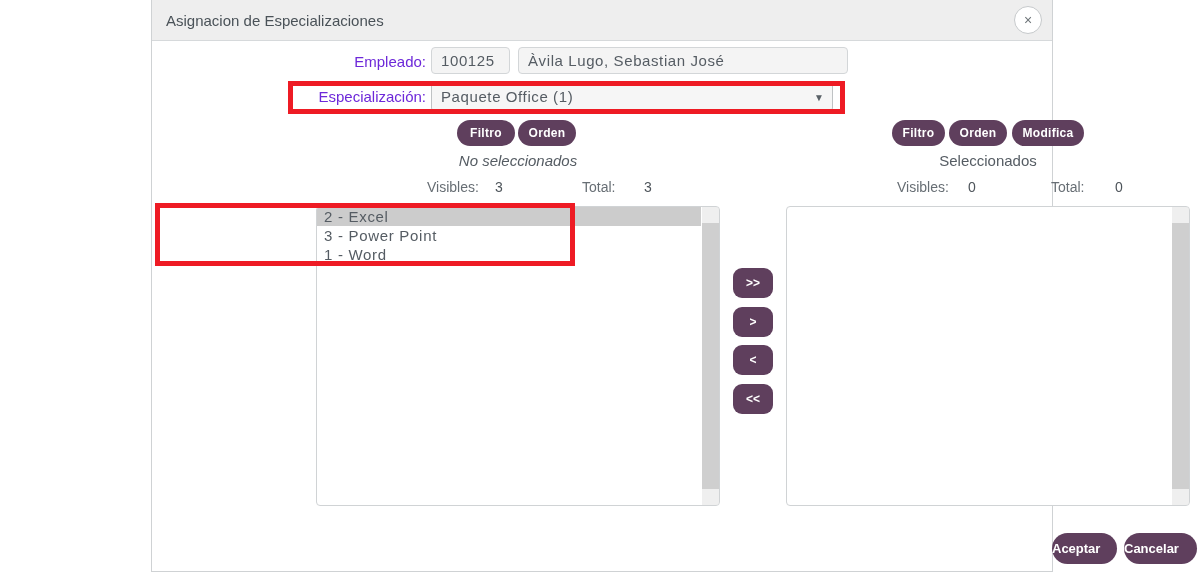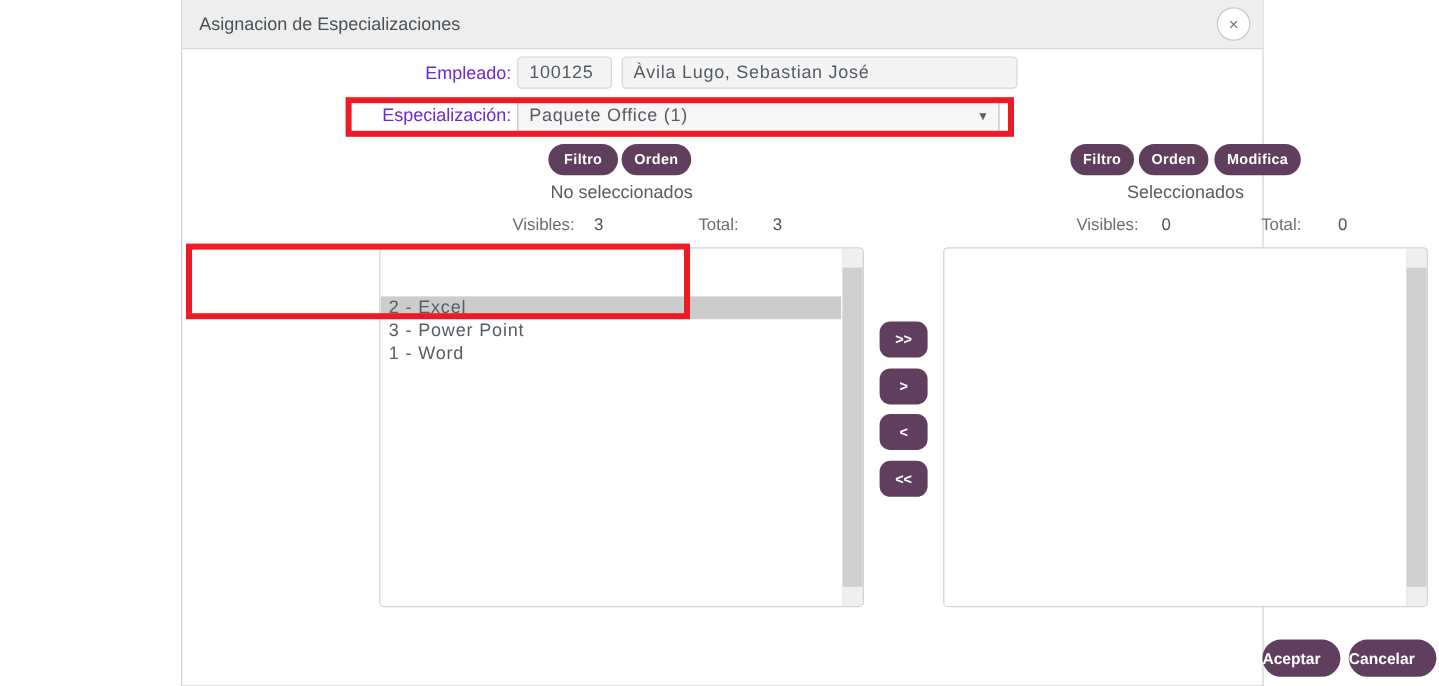--- a/index.html
+++ b/index.html
@@ -178,21 +178,21 @@
   #btn-r-modifica { left: 860px; top: 120px; width: 72px; }
 
   
   .col-title {
     position: absolute;
     font-size: 15px;
     color: #555c63;
     text-align: center;
     white-space: nowrap;
   }
-  #title-left  { left: 246px; top: 152px; width: 240px; }
+  #title-left  { left: 246px; top: 152px; width: 240px; font-style: italic; }
   #title-right { left: 716px; top: 152px; width: 240px; }
 
   .count-label {
     position: absolute;
     font-size: 14px;
     color: #676e74;
     white-space: nowrap;
   }
   .count-value {
     position: absolute;
@@ -231,21 +231,20 @@
     color: #555c63;
     height: 19px;
     line-height: 19px;
     padding-left: 7px;
     letter-spacing: 0.7px;
     white-space: nowrap;
     cursor: pointer;
   }
   .list-item.selected {
     background: #cccccc;
-    margin-top: 40px;
   }
 
   .sbar {
     position: absolute;
     top: 0;
     right: 0;
     width: 17px;
     height: 100%;
     background: #cfcfcf;
     cursor: pointer;

